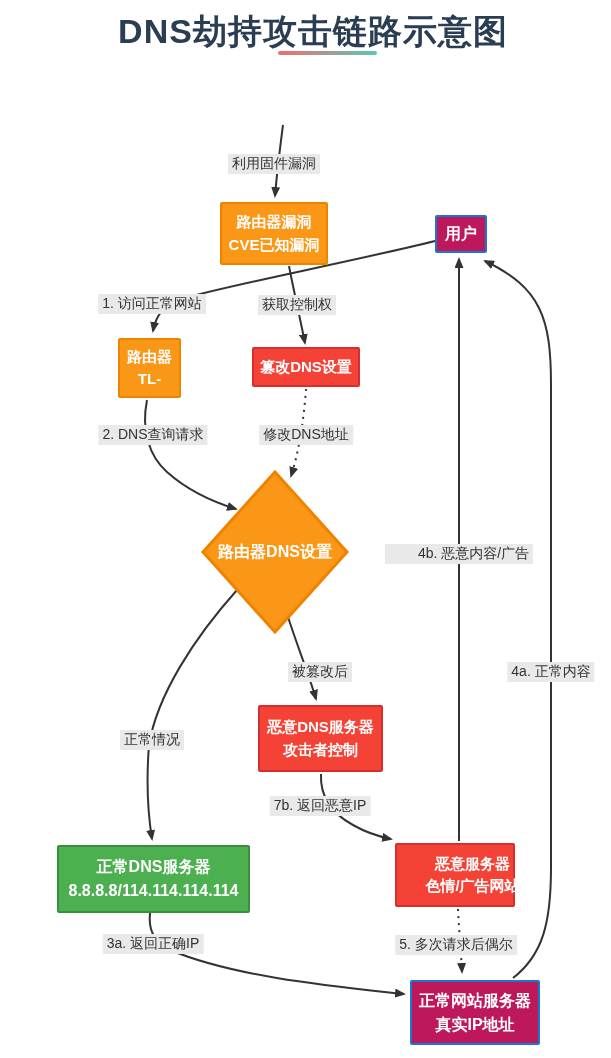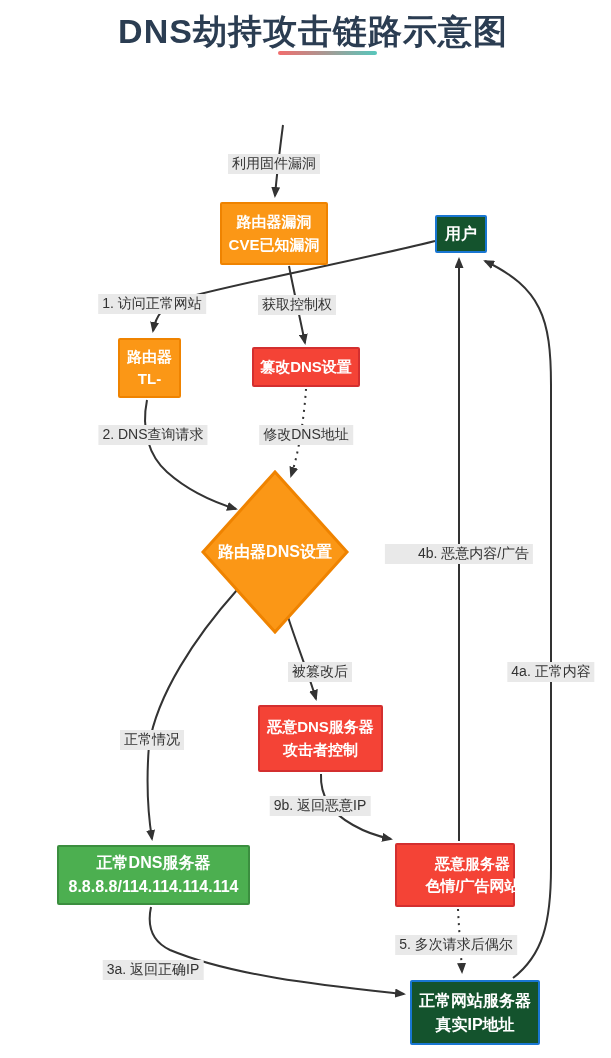--- a/index.html
+++ b/index.html
@@ -16,21 +16,21 @@
     background:linear-gradient(90deg,#f26d6d,#57c7bc);
   }
   .edges{position:absolute;left:0;top:0;}
   .node{
     position:absolute;display:flex;flex-direction:column;align-items:center;justify-content:center;
     color:#ffffff;font-weight:bold;text-align:center;font-size:15px;line-height:1.5;
     border-radius:2px;box-sizing:border-box;border:2px solid transparent;white-space:nowrap;
   }
   .node.red{background:#f44336;border-color:#d32f2f;}
   .node.orange{background:#fb9716;border-color:#ef8300;}
-  .node.blue{background:#14532d;border-color:#1976d2;}
+  .node.blue{background:#be185d;border-color:#1976d2;}
   .node.green{background:#4caf50;border-color:#3b8e3f;}
   .diamond-label{
     position:absolute;left:275px;top:552px;transform:translate(-50%,-50%);
     color:#fff;font-weight:bold;font-size:16px;white-space:nowrap;
   }
   .edge-label{
     position:absolute;transform:translate(-50%,-50%);
     background:#e9e9e9;color:#333;font-size:14px;padding:1px 4px;white-space:nowrap;
   }
   .fs16{font-size:16px;}
@@ -85,21 +85,21 @@
     <div>篡改DNS设置</div>
   </div>
 
   <div class="diamond-label">路由器DNS设置</div>
 
   <div class="node red" style="left:258px;top:705px;width:125px;height:67px;">
     <div>恶意DNS服务器</div>
     <div>攻击者控制</div>
   </div>
 
-  <div class="node green fs16" style="left:57px;top:845px;width:193px;height:60px;">
+  <div class="node green fs16" style="left:57px;top:845px;width:193px;height:68px;">
     <div>正常DNS服务器</div>
     <div>8.8.8.8/114.114.114.114</div>
   </div>
 
   <div class="node red" style="left:395px;top:843px;width:120px;height:64px;padding-left:35px;">
     <div>恶意服务器</div>
     <div>色情/广告网站</div>
   </div>
 
   <div class="node blue fs16" style="left:410px;top:980px;width:130px;height:65px;">
@@ -109,17 +109,17 @@
 
   <div class="edge-label" style="left:274px;top:164px;">利用固件漏洞</div>
   <div class="edge-label" style="left:152px;top:304px;">1. 访问正常网站</div>
   <div class="edge-label" style="left:297px;top:305px;">获取控制权</div>
   <div class="edge-label" style="left:153px;top:435px;text-align:right;">2. DNS查询请求</div>
   <div class="edge-label" style="left:306px;top:435px;">修改DNS地址</div>
   <div class="edge-label" style="left:459px;top:554px;padding-left:33px;">4b. 恶意内容/广告</div>
   <div class="edge-label" style="left:551px;top:672px;">4a. 正常内容</div>
   <div class="edge-label" style="left:320px;top:672px;">被篡改后</div>
   <div class="edge-label" style="left:152px;top:740px;">正常情况</div>
-  <div class="edge-label" style="left:320px;top:806px;">9b. 返回恶意IP</div>
-  <div class="edge-label" style="left:153px;top:970px;">3a. 返回正确IP</div>
+  <div class="edge-label" style="left:320px;top:806px;">7b. 返回恶意IP</div>
+  <div class="edge-label" style="left:153px;top:944px;">3a. 返回正确IP</div>
   <div class="edge-label" style="left:456px;top:945px;">5. 多次请求后偶尔</div>
 
 </div>
 
 </body></html>

